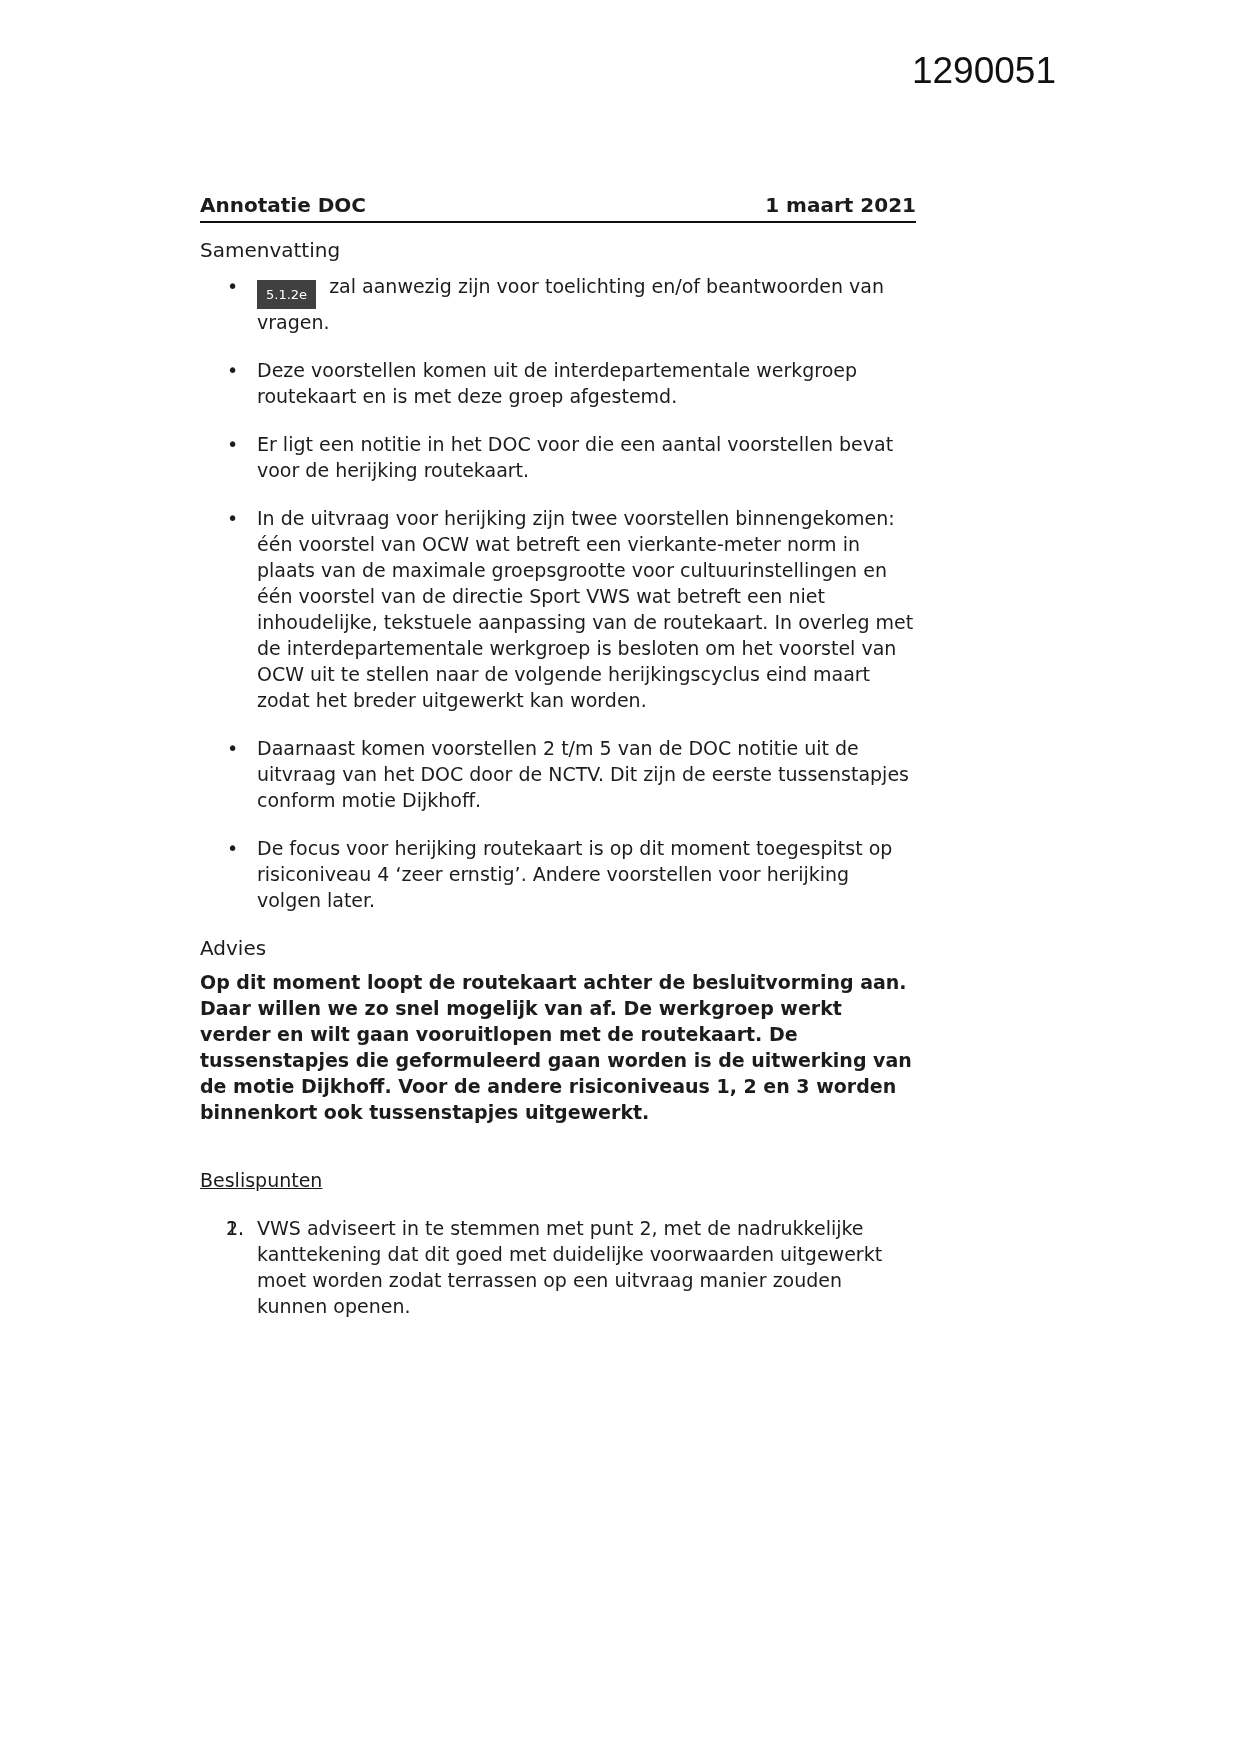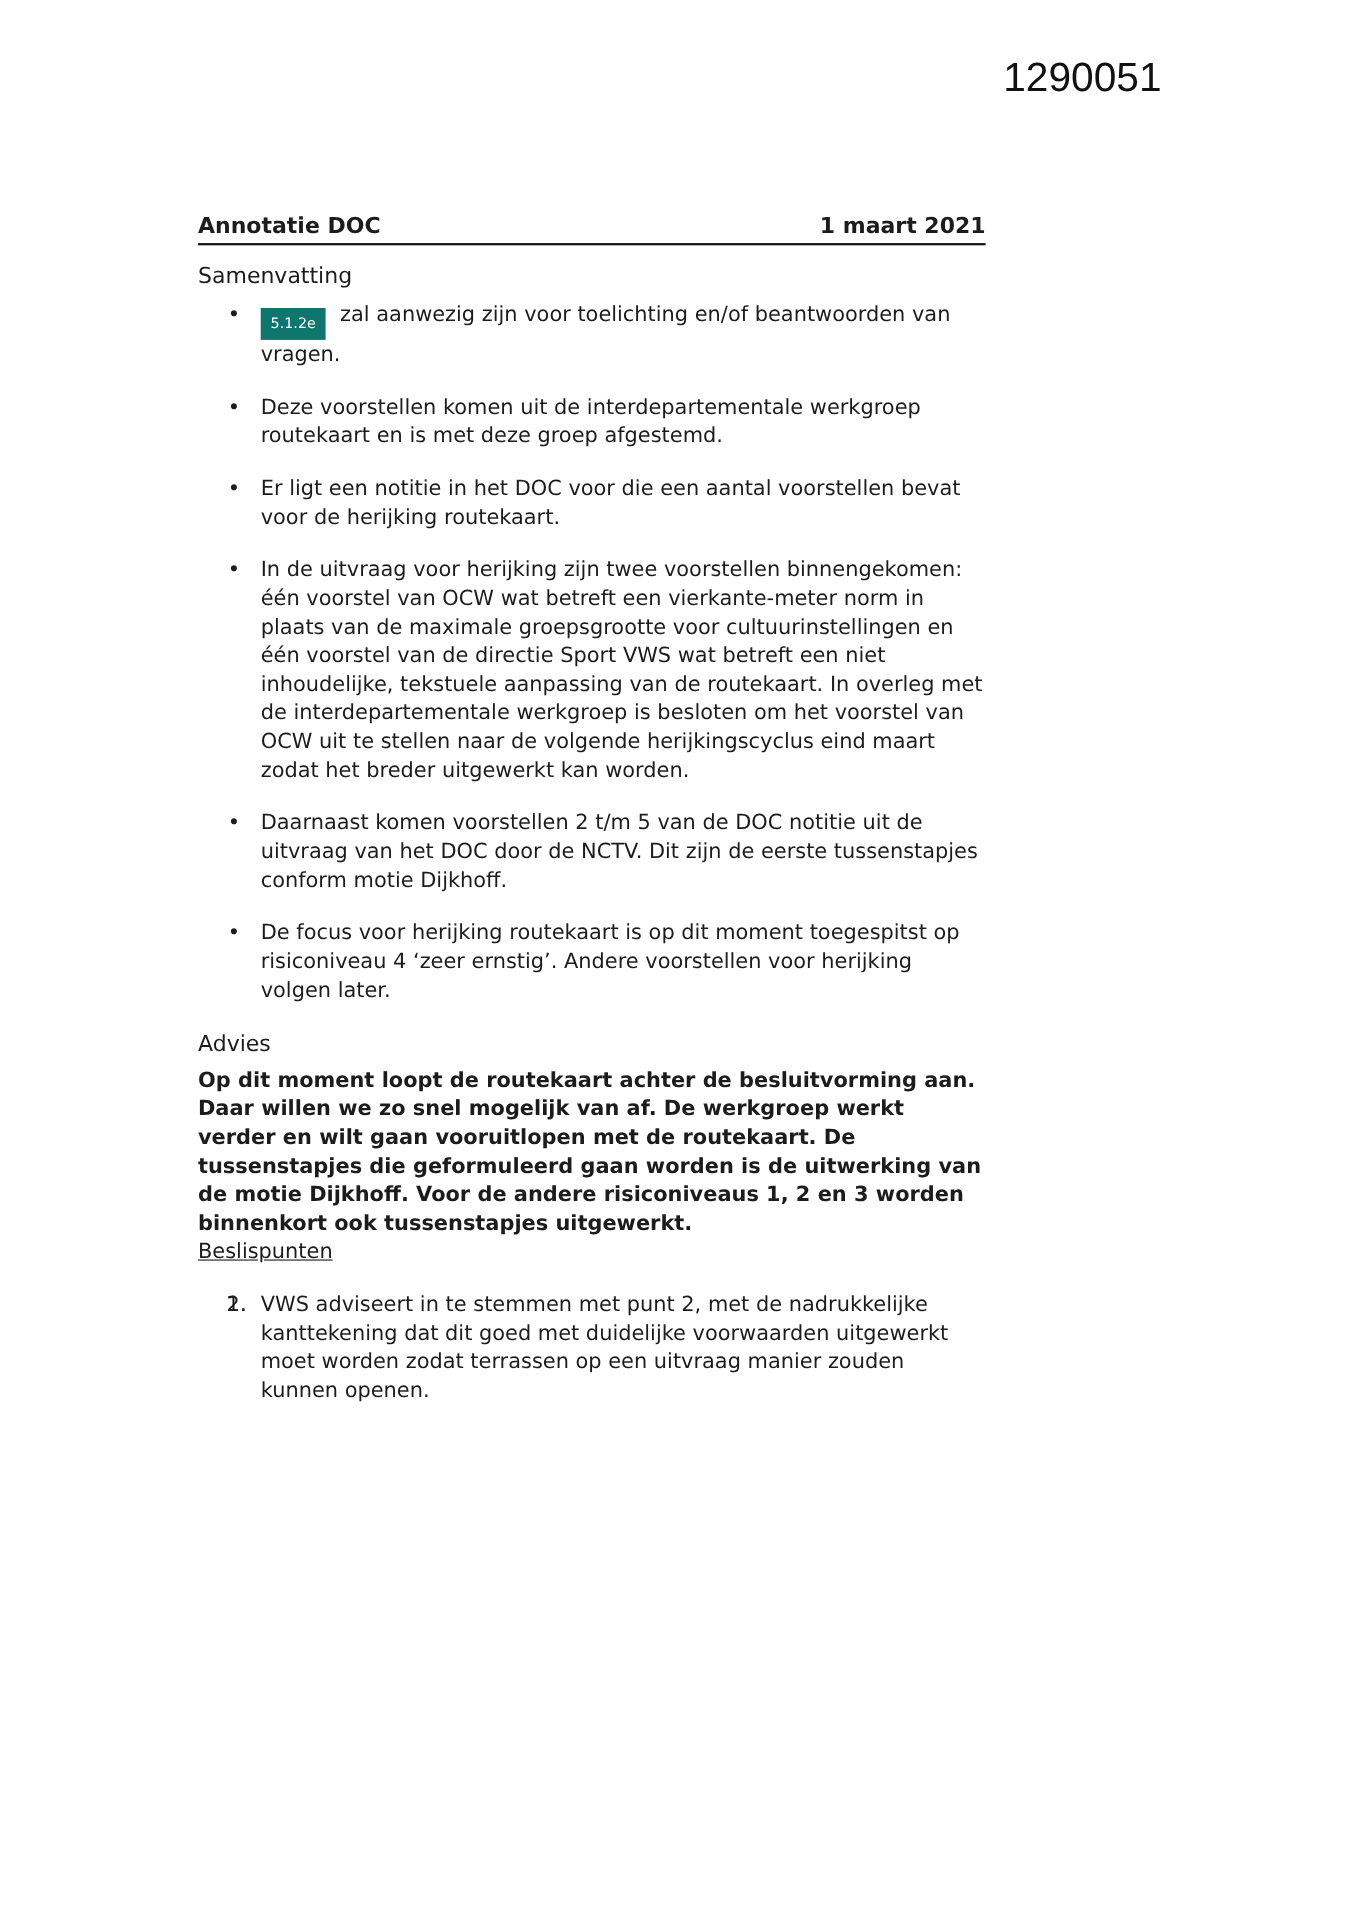--- a/index.html
+++ b/index.html
@@ -15,21 +15,21 @@
   .doc-number {
     position: absolute;
     top: 50px;
     right: 185px;
     font-family: "Liberation Sans", sans-serif;
     font-size: 37px;
     color: #111;
   }
   .content {
     position: absolute;
-    left: 180px;
+    left: 200px;
     top: 192px;
     width: 716px;
     font-size: 19px;
     line-height: 26px;
   }
   .header-row {
     display: flex;
     justify-content: space-between;
     align-items: flex-end;
     font-size: 20px;
@@ -55,35 +55,36 @@
   }
   ul.bullets > li::before {
     content: "\2022";
     position: absolute;
     left: 27px;
     top: 0;
     font-size: 19px;
   }
   .redaction {
     display: inline-block;
-    background: #0f766e;
+    background: #404040;
     color: #ffffff;
     font-size: 13px;
     line-height: 13px;
     padding: 8px 9px;
     margin-right: 7px;
     vertical-align: -6px;
   }
   .redaction:empty { display: none; }
   .advies-heading { }
   .paragraph {
     margin: 8px 0 0 0;
     font-weight: bold;
   }
   .beslispunten-heading {
+    margin-top: 42px;
     text-decoration: underline;
   }
   ol.numbered {
     list-style: none;
     margin: 16px 0 0 0;
     padding: 0;
   }
   ol.numbered > li {
     position: relative;
     padding-left: 57px;

